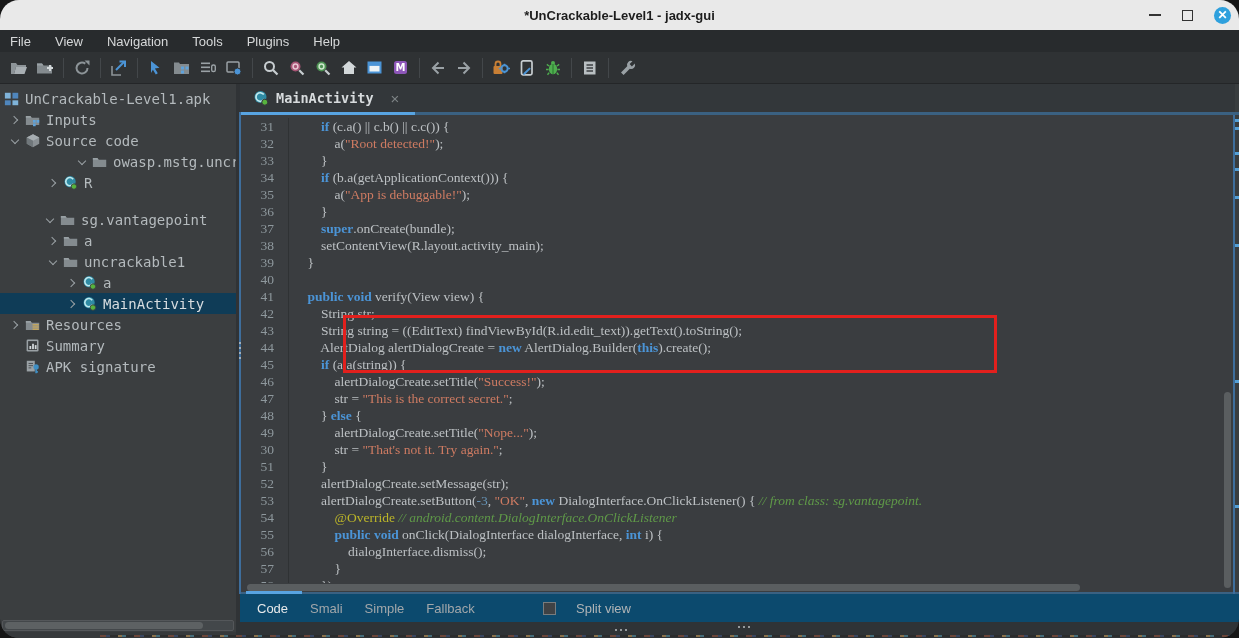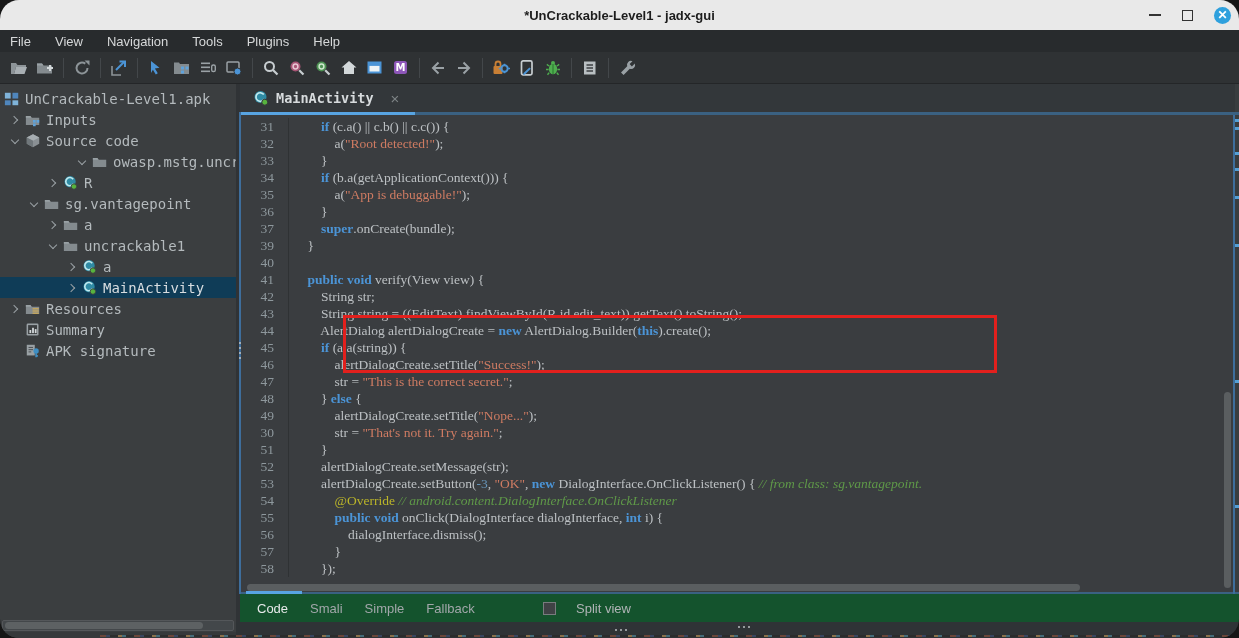--- a/index.html
+++ b/index.html
@@ -76,21 +76,21 @@
   #hscroll-area{left:241px;top:583px;width:992px;height:9px;background:#3a3d40;}
   #hscroll-thumb{left:247px;top:584px;width:833px;height:7px;background:#5a5e60;border-radius:4px;z-index:3;}
 
   #errstripe{left:1235px;top:84px;width:4px;height:510px;background:#393d3f;}
   .stripe-mark{position:absolute;left:1235px;width:4px;height:3px;background:#55a0d6;}
 
   
   #red-rect{left:343px;top:315px;width:654px;height:58px;border:3px solid #e2201d;z-index:6;}
 
   
-  #bottombar{left:240px;top:594px;width:999px;height:28px;background:#14532d;display:flex;align-items:center;padding-left:6px;}
+  #bottombar{left:240px;top:594px;width:999px;height:28px;background:#0c4a6e;display:flex;align-items:center;padding-left:6px;}
   .btab{padding:0 11px;font-size:13px;color:#a2a7aa;}
   .btab.active{color:#e8eaeb;}
   #splitview{position:absolute;left:303px;top:0;height:28px;display:flex;align-items:center;gap:20px;}
   #splitview .box{width:13px;height:13px;border:1px solid #787c7e;background:#3f4245;}
   #splitview .lbl{font-size:13px;color:#b0b4b6;}
 
   #statusstrip{left:236px;top:622px;width:1003px;height:16px;background:#2f3336;}
   .grip{position:absolute;display:flex;gap:3px;z-index:5;}
   .grip i{width:2px;height:2px;background:#b9bdbf;border-radius:50%;}
   #grip1{left:615px;top:629px;} #grip2{left:738px;top:626px;}
@@ -318,21 +318,21 @@
         <span class="chev col"></span>
         <span class="ticon">
           <svg viewBox="0 0 18 18">
             <circle cx="8" cy="7.5" r="6.3" fill="#2f8ba4"></circle>
             <path d="M11.5 4.8a4.6 4.6 0 1 0 .2 5" stroke="#bfe8ee" stroke-width="1.8" fill="none"></path>
             <circle cx="12.3" cy="13" r="3.1" fill="#57b33e" stroke="#3b3e40" stroke-width="1"></circle>
           </svg>
         </span>
         <span>R</span>
       </div>
-      <div class="tree-row" style="padding-left: 25px;">
+      <div class="tree-row" style="padding-left: 41px; margin-top: 16px;">
         <span class="chev exp"></span>
         <span class="ticon">
           <svg viewBox="0 0 18 18">
             <path d="M1 4.5h5l1.5 2H16v8H1z" fill="#848b8f"></path>
             <path d="M1 4.5h5l1.5 2H1z" fill="#99a1a5"></path>
           </svg>
         </span>
         <span>sg.vantagepoint</span>
       </div>
       <div class="tree-row" style="padding-left: 44px;">
@@ -446,20 +446,21 @@
   <div class="abs" id="ed-border-left"></div>
   <div class="abs" id="ed-border-right"></div>
   <div class="abs" id="codewrap">
       <div class="cl"><span class="ln">31</span><span class="ct"><span class="sd">        </span><span class="sk">if</span><span class="sd"> (c.a() || c.b() || c.c()) {</span></span></div>
       <div class="cl"><span class="ln">32</span><span class="ct"><span class="sd">            a(</span><span class="ss">"Root detected!"</span><span class="sd">);</span></span></div>
       <div class="cl"><span class="ln">33</span><span class="ct"><span class="sd">        }</span></span></div>
       <div class="cl"><span class="ln">34</span><span class="ct"><span class="sd">        </span><span class="sk">if</span><span class="sd"> (b.a(getApplicationContext())) {</span></span></div>
       <div class="cl"><span class="ln">35</span><span class="ct"><span class="sd">            a(</span><span class="ss">"App is debuggable!"</span><span class="sd">);</span></span></div>
       <div class="cl"><span class="ln">36</span><span class="ct"><span class="sd">        }</span></span></div>
       <div class="cl"><span class="ln">37</span><span class="ct"><span class="sd">        </span><span class="sk">super</span><span class="sd">.onCreate(bundle);</span></span></div>
+      <div class="cl"><span class="ln">38</span><span class="ct"><span class="sd">        setContentView(R.layout.activity_main);</span></span></div>
       <div class="cl"><span class="ln">39</span><span class="ct"><span class="sd">    }</span></span></div>
       <div class="cl"><span class="ln">40</span><span class="ct"></span></div>
       <div class="cl"><span class="ln">41</span><span class="ct"><span class="sd">    </span><span class="sk">public</span><span class="sd"> </span><span class="sk">void</span><span class="sd"> verify(View view) {</span></span></div>
       <div class="cl"><span class="ln">42</span><span class="ct"><span class="sd">        String str;</span></span></div>
       <div class="cl"><span class="ln">43</span><span class="ct"><span class="sd">        String string = ((EditText) findViewById(R.id.edit_text)).getText().toString();</span></span></div>
       <div class="cl"><span class="ln">44</span><span class="ct"><span class="sd">        AlertDialog alertDialogCreate = </span><span class="sk">new</span><span class="sd"> AlertDialog.Builder(</span><span class="sk">this</span><span class="sd">).create();</span></span></div>
       <div class="cl"><span class="ln">45</span><span class="ct"><span class="sd">        </span><span class="sk">if</span><span class="sd"> (a.a(string)) {</span></span></div>
       <div class="cl"><span class="ln">46</span><span class="ct"><span class="sd">            alertDialogCreate.setTitle(</span><span class="ss">"Success!"</span><span class="sd">);</span></span></div>
       <div class="cl"><span class="ln">47</span><span class="ct"><span class="sd">            str = </span><span class="ss">"This is the correct secret."</span><span class="sd">;</span></span></div>
       <div class="cl"><span class="ln">48</span><span class="ct"><span class="sd">        } </span><span class="sk">else</span><span class="sd"> {</span></span></div>

